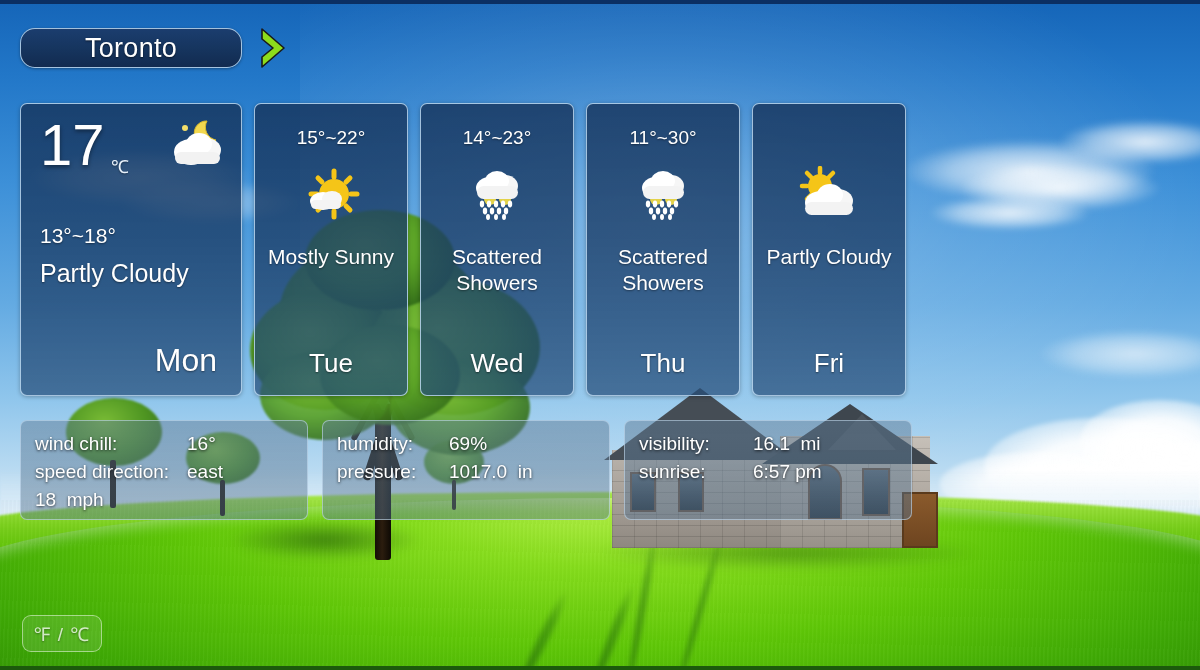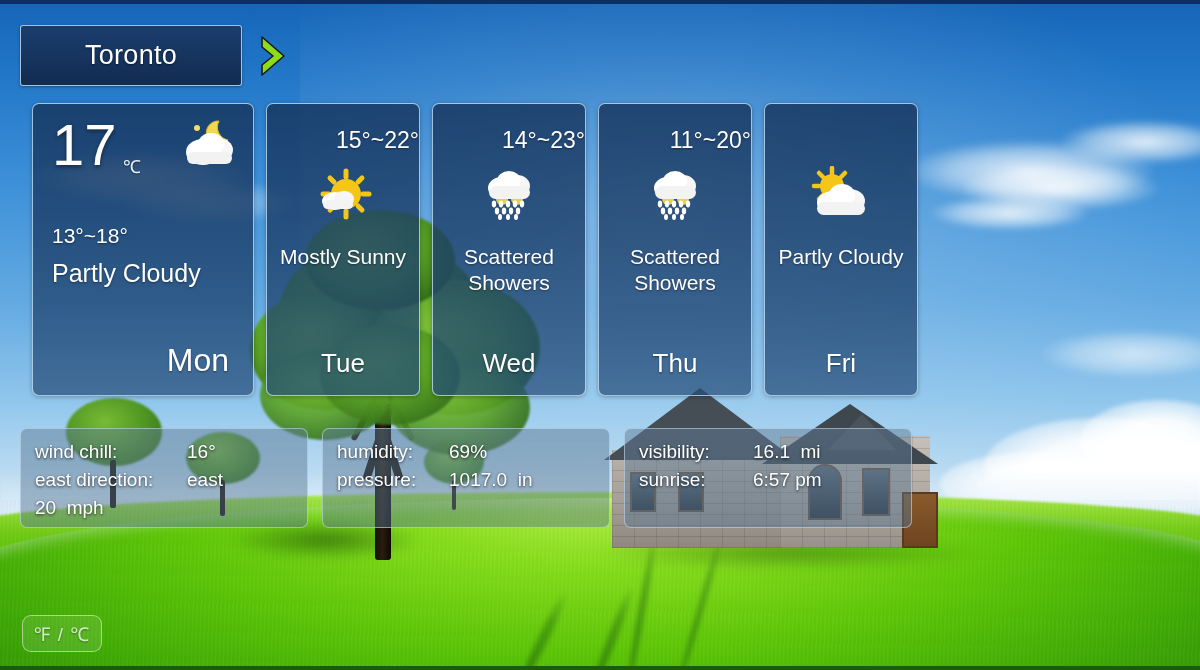--- a/index.html
+++ b/index.html
@@ -224,36 +224,36 @@
     background: radial-gradient(ellipse, rgba(25,70,12,0.40) 0%, rgba(25,70,12,0) 72%);
     filter: blur(5px);
   }
 
   
   #ui { position: absolute; left: 0; top: 0; width: 1200px; height: 670px; }
 
   
   .city-bar { position: absolute; left: 20px; top: 25px; display: flex; align-items: center; }
   .city-btn {
-    width: 222px; height: 61px;
-    border-radius: 3px;
+    width: 222px; height: 40px;
+    border-radius: 15px;
     border: 1.5px solid rgba(190,220,245,0.85);
     background: linear-gradient(180deg, #1b3d6e 0%, #16355f 50%, #122b50 100%);
     display: flex; align-items: center; justify-content: center;
     box-shadow: 0 1px 3px rgba(0,0,0,0.35);
     cursor: pointer;
   }
   .city-name {
     color: #ffffff; font-size: 27px; letter-spacing: .3px;
     text-shadow: 0 1px 2px rgba(0,0,0,0.55);
   }
   .city-next { margin-left: 14px; cursor: pointer; line-height: 0; }
 
   
-  .forecast { position: absolute; left: 20px; top: 103px; display: flex; gap: 12px; margin-left: 12px; }
+  .forecast { position: absolute; left: 20px; top: 103px; display: flex; gap: 12px; }
   .card {
     position: relative;
     border-radius: 7px;
     border: 1.5px solid rgba(198,225,248,0.80);
     background: linear-gradient(180deg, rgba(22,52,92,0.82) 0%, rgba(28,62,104,0.80) 45%, rgba(38,78,122,0.72) 100%);
     box-shadow: 0 1px 4px rgba(0,0,0,0.28);
     overflow: hidden;
     cursor: pointer;
   }
   .card.today { width: 222px; height: 293px; }
@@ -284,40 +284,40 @@
   }
   .today-day {
     position: absolute; right: 24px; bottom: 16px;
     color: #ffffff; font-size: 32px;
     text-shadow: 0 1px 2px rgba(0,0,0,0.45);
   }
 
   
   .day-range {
     position: absolute; left: 0; right: 0; top: 23px;
-    text-align: right; color: #ffffff; font-size: 23px;
+    text-align: center; color: #ffffff; font-size: 19px;
     text-shadow: 0 1px 2px rgba(0,0,0,0.45);
   }
   .day-icon {
     position: absolute; left: 0; right: 0; top: 62px;
     display: flex; justify-content: center;
   }
   .day-cond {
     position: absolute; left: 6px; right: 6px; top: 140px;
     text-align: center; color: #ffffff; font-size: 21px; line-height: 26px;
     text-shadow: 0 1px 2px rgba(0,0,0,0.45);
   }
   .day-name {
     position: absolute; left: 0; right: 0; bottom: 16px;
     text-align: center; color: #ffffff; font-size: 26px;
     text-shadow: 0 1px 2px rgba(0,0,0,0.45);
   }
 
   
-  .details { position: absolute; left: 20px; top: 420px; display: flex; gap: 14px; margin-top: 8px; }
+  .details { position: absolute; left: 20px; top: 420px; display: flex; gap: 14px; }
   .panel {
     border-radius: 7px;
     border: 1px solid rgba(205,228,248,0.55);
     background: linear-gradient(180deg, rgba(96,124,150,0.50) 0%, rgba(86,116,144,0.46) 100%);
     padding: 12px 14px 10px 14px;
     cursor: pointer;
   }
   .p1 { width: 288px; height: 100px; }
   .p2 { width: 288px; height: 100px; }
   .p3 { width: 288px; height: 100px; }
@@ -513,21 +513,21 @@
                 <ellipse cx="32" cy="51" rx="2" ry="3"></ellipse>
               <ellipse cx="40" cy="51" rx="2" ry="3"></ellipse>
             </g>
           </svg>
         </div>
         <div class="day-cond">Scattered Showers</div>
         <div class="day-name">Wed</div>
       </div>
 
       <div class="card day">
-        <div class="day-range">11°~20°</div>
+        <div class="day-range">11°~30°</div>
         <div class="day-icon">
           <svg width="66" height="62" viewBox="0 0 66 62">
             <circle cx="26" cy="33" r="6" fill="#e3d24a"></circle>
             <circle cx="41" cy="33" r="6" fill="#e3d24a"></circle>
             <ellipse cx="26" cy="22" rx="14" ry="11" fill="#ffffff"></ellipse>
             <ellipse cx="41" cy="20" rx="13" ry="11" fill="#f6f6f6"></ellipse>
             <ellipse cx="33" cy="15" rx="12" ry="10" fill="#ffffff"></ellipse>
             <rect x="13" y="20" width="41" height="13" rx="6.5" fill="#f3f3f3"></rect>
             <g fill="#ffffff">
               <ellipse cx="18" cy="38" rx="2.2" ry="3.4"></ellipse>
@@ -574,25 +574,25 @@
     </div>
 
     <div class="details">
 
       <div class="panel p1">
         <div class="drow">
           <span class="dlabel">wind chill:</span>
           <span class="dval">16°</span>
         </div>
         <div class="drow">
-          <span class="dlabel">east direction:</span>
+          <span class="dlabel">speed direction:</span>
           <span class="dval">east</span>
         </div>
         <div class="drow">
-          <span class="dval">20  mph</span>
+          <span class="dval">18  mph</span>
         </div>
       </div>
 
       <div class="panel p2">
         <div class="drow">
           <span class="dlabel">humidity:</span>
           <span class="dval">69%</span>
         </div>
         <div class="drow">
           <span class="dlabel">pressure:</span>

